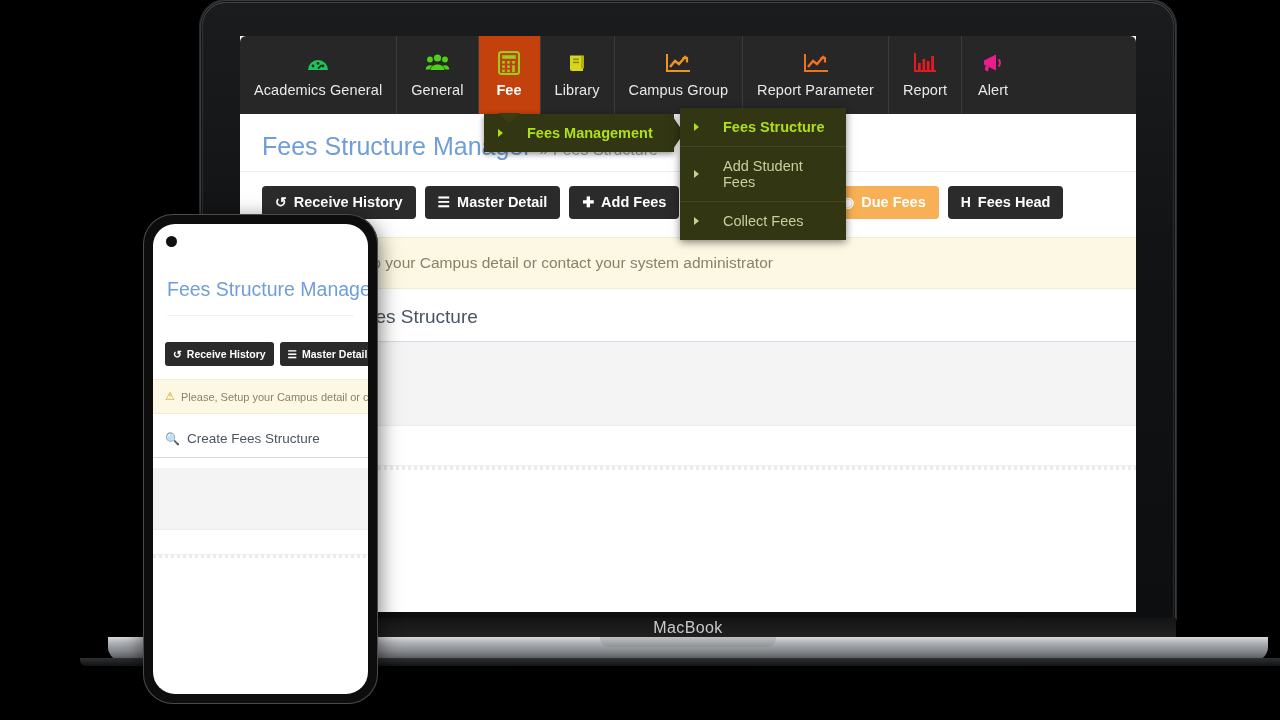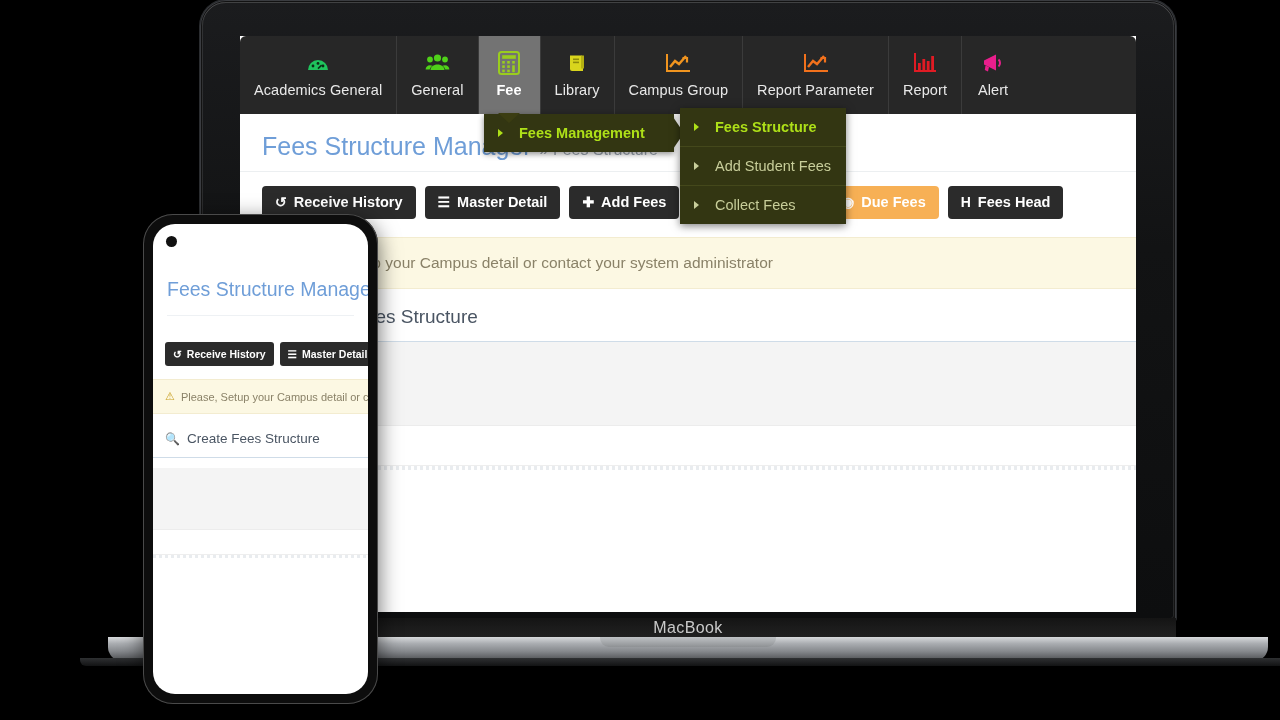--- a/index.html
+++ b/index.html
@@ -39,21 +39,21 @@
   }
   .nav-item {
     position: relative;
     flex: 0 0 auto;
     display: flex; flex-direction: column; align-items: center; justify-content: center;
     padding: 8px 14px 10px; min-width: 62px;
     border-right: 1px solid #3b3b3b;
     cursor: pointer;
   }
   .nav-item:last-child { border-right: none; }
-  .nav-item.active { background: #737373; }
+  .nav-item.active { background: #c2410c; }
   .nav-icon { height: 26px; display: flex; align-items: center; justify-content: center; margin-bottom: 6px; }
   .nav-label { font-size: 14.5px; color: #e8e8e8; letter-spacing: .1px; white-space: nowrap; }
   .nav-item.active .nav-label { font-weight: bold; color: #fff; }
 
   
   .nav-caret {
     position: absolute; bottom: -9px; left: 50%; transform: translateX(-50%);
     width: 0; height: 0;
     border-left: 11px solid transparent; border-right: 11px solid transparent;
     border-top: 10px solid #3b3d12;
@@ -64,21 +64,21 @@
   .dropdown {
     position: absolute; left: 244px; top: 78px; width: 190px;
     background: #333612;
     z-index: 35;
     box-shadow: 0 2px 6px rgba(0,0,0,.45);
   }
   .dd-item {
     position: relative;
     padding: 11px 12px 11px 14px;
     font-size: 14.5px; color: #c8ce9a; cursor: pointer;
-    display: flex; align-items: center; gap: 16px;
+    display: flex; align-items: center; gap: 24px;
     border-bottom: 1px solid #44481b;
   }
   .dd-item:last-child { border-bottom: none; }
   .dd-item.sel { color: #aee018; font-weight: bold; }
   .dd-arrow {
     width: 0; height: 0; flex: 0 0 auto;
     border-top: 4px solid transparent; border-bottom: 4px solid transparent;
     border-left: 5px solid currentColor;
   }
   

